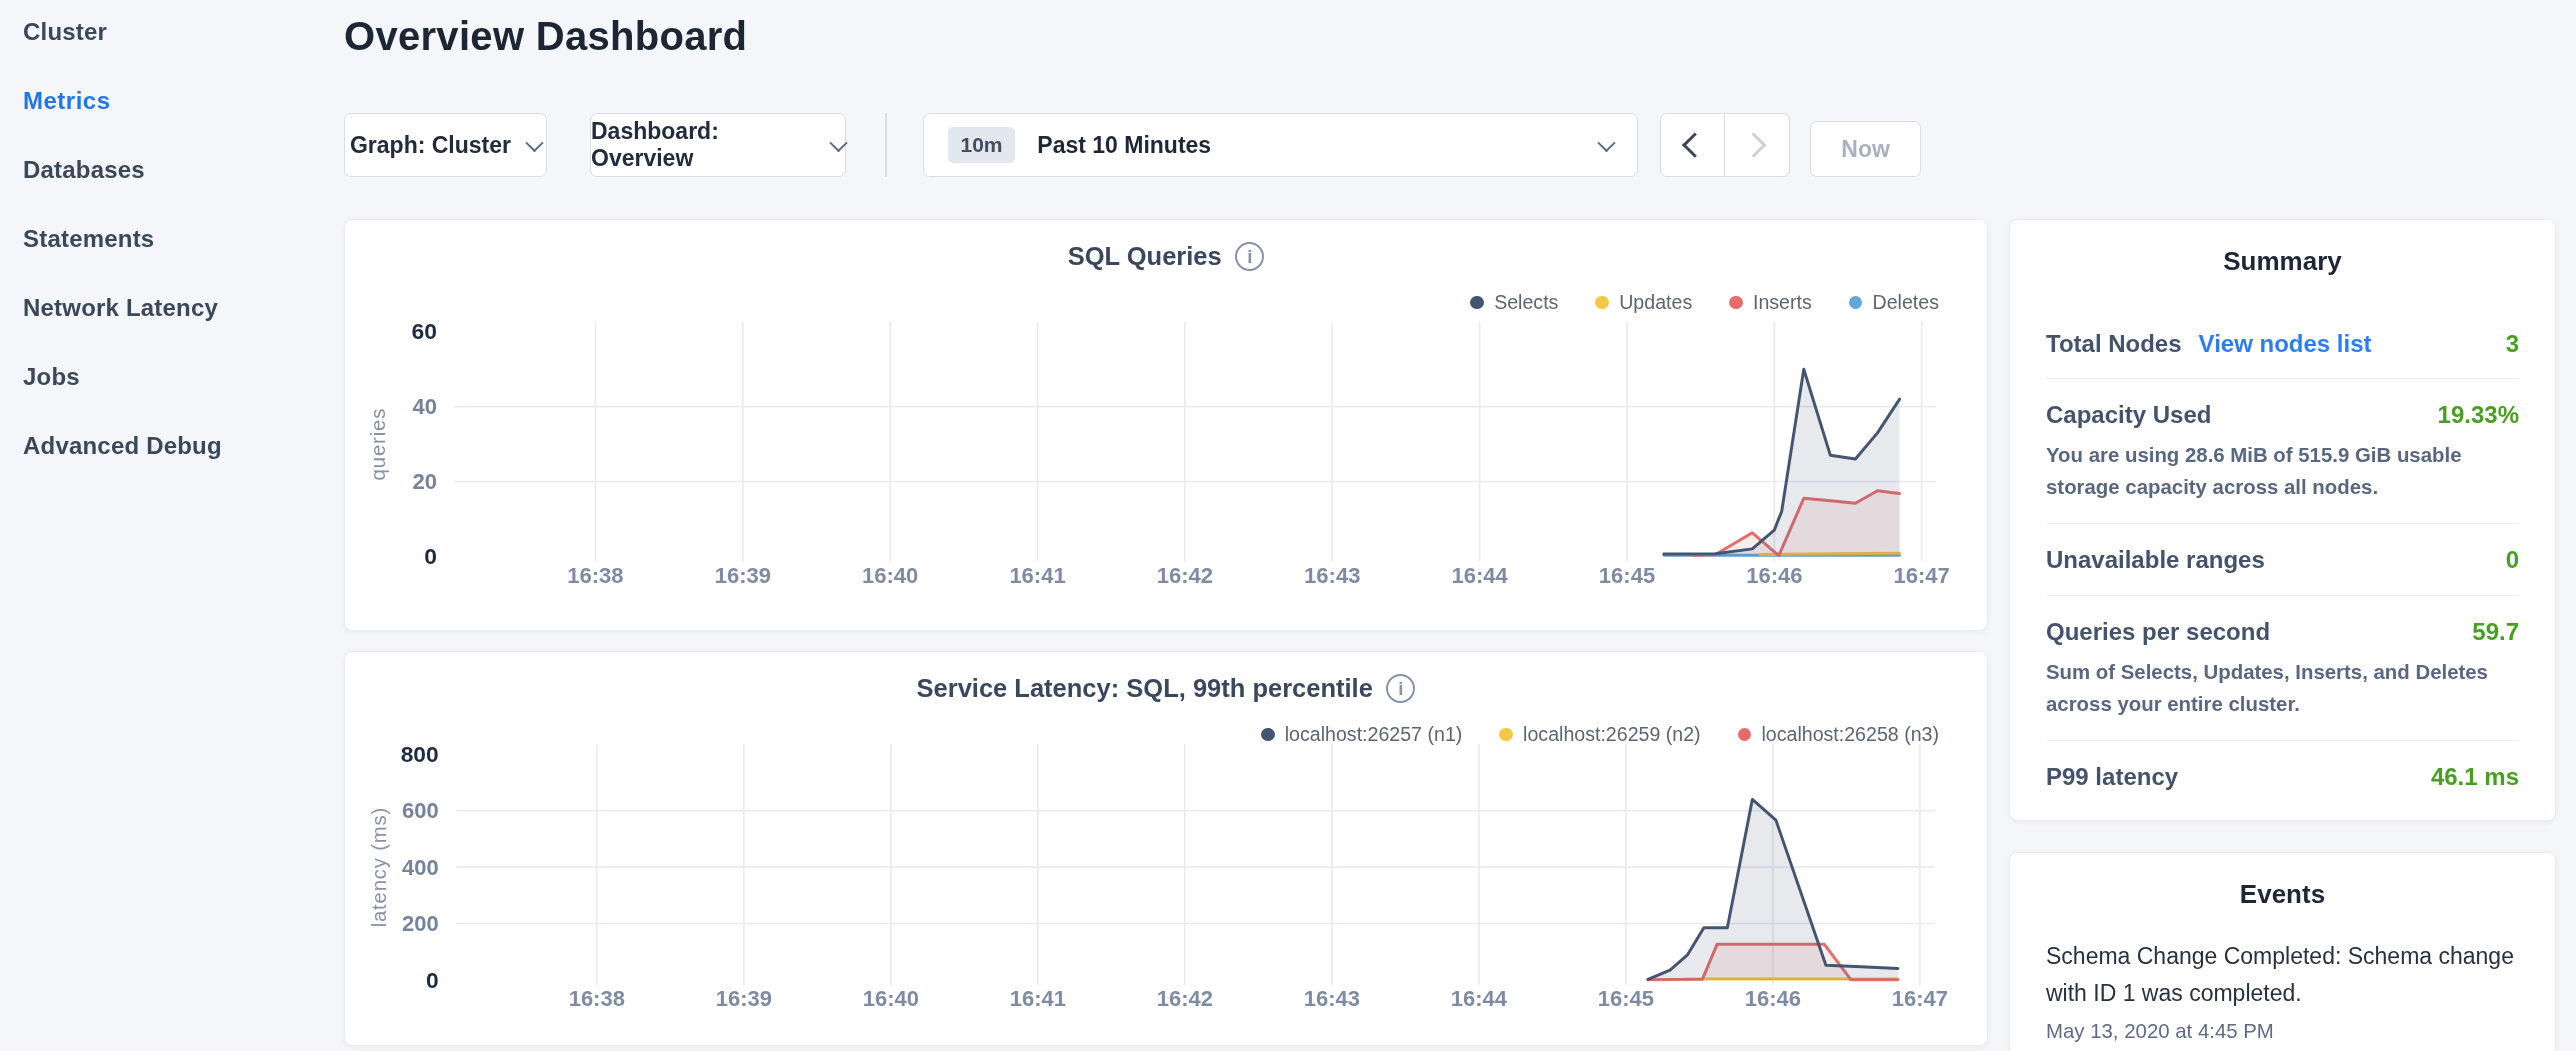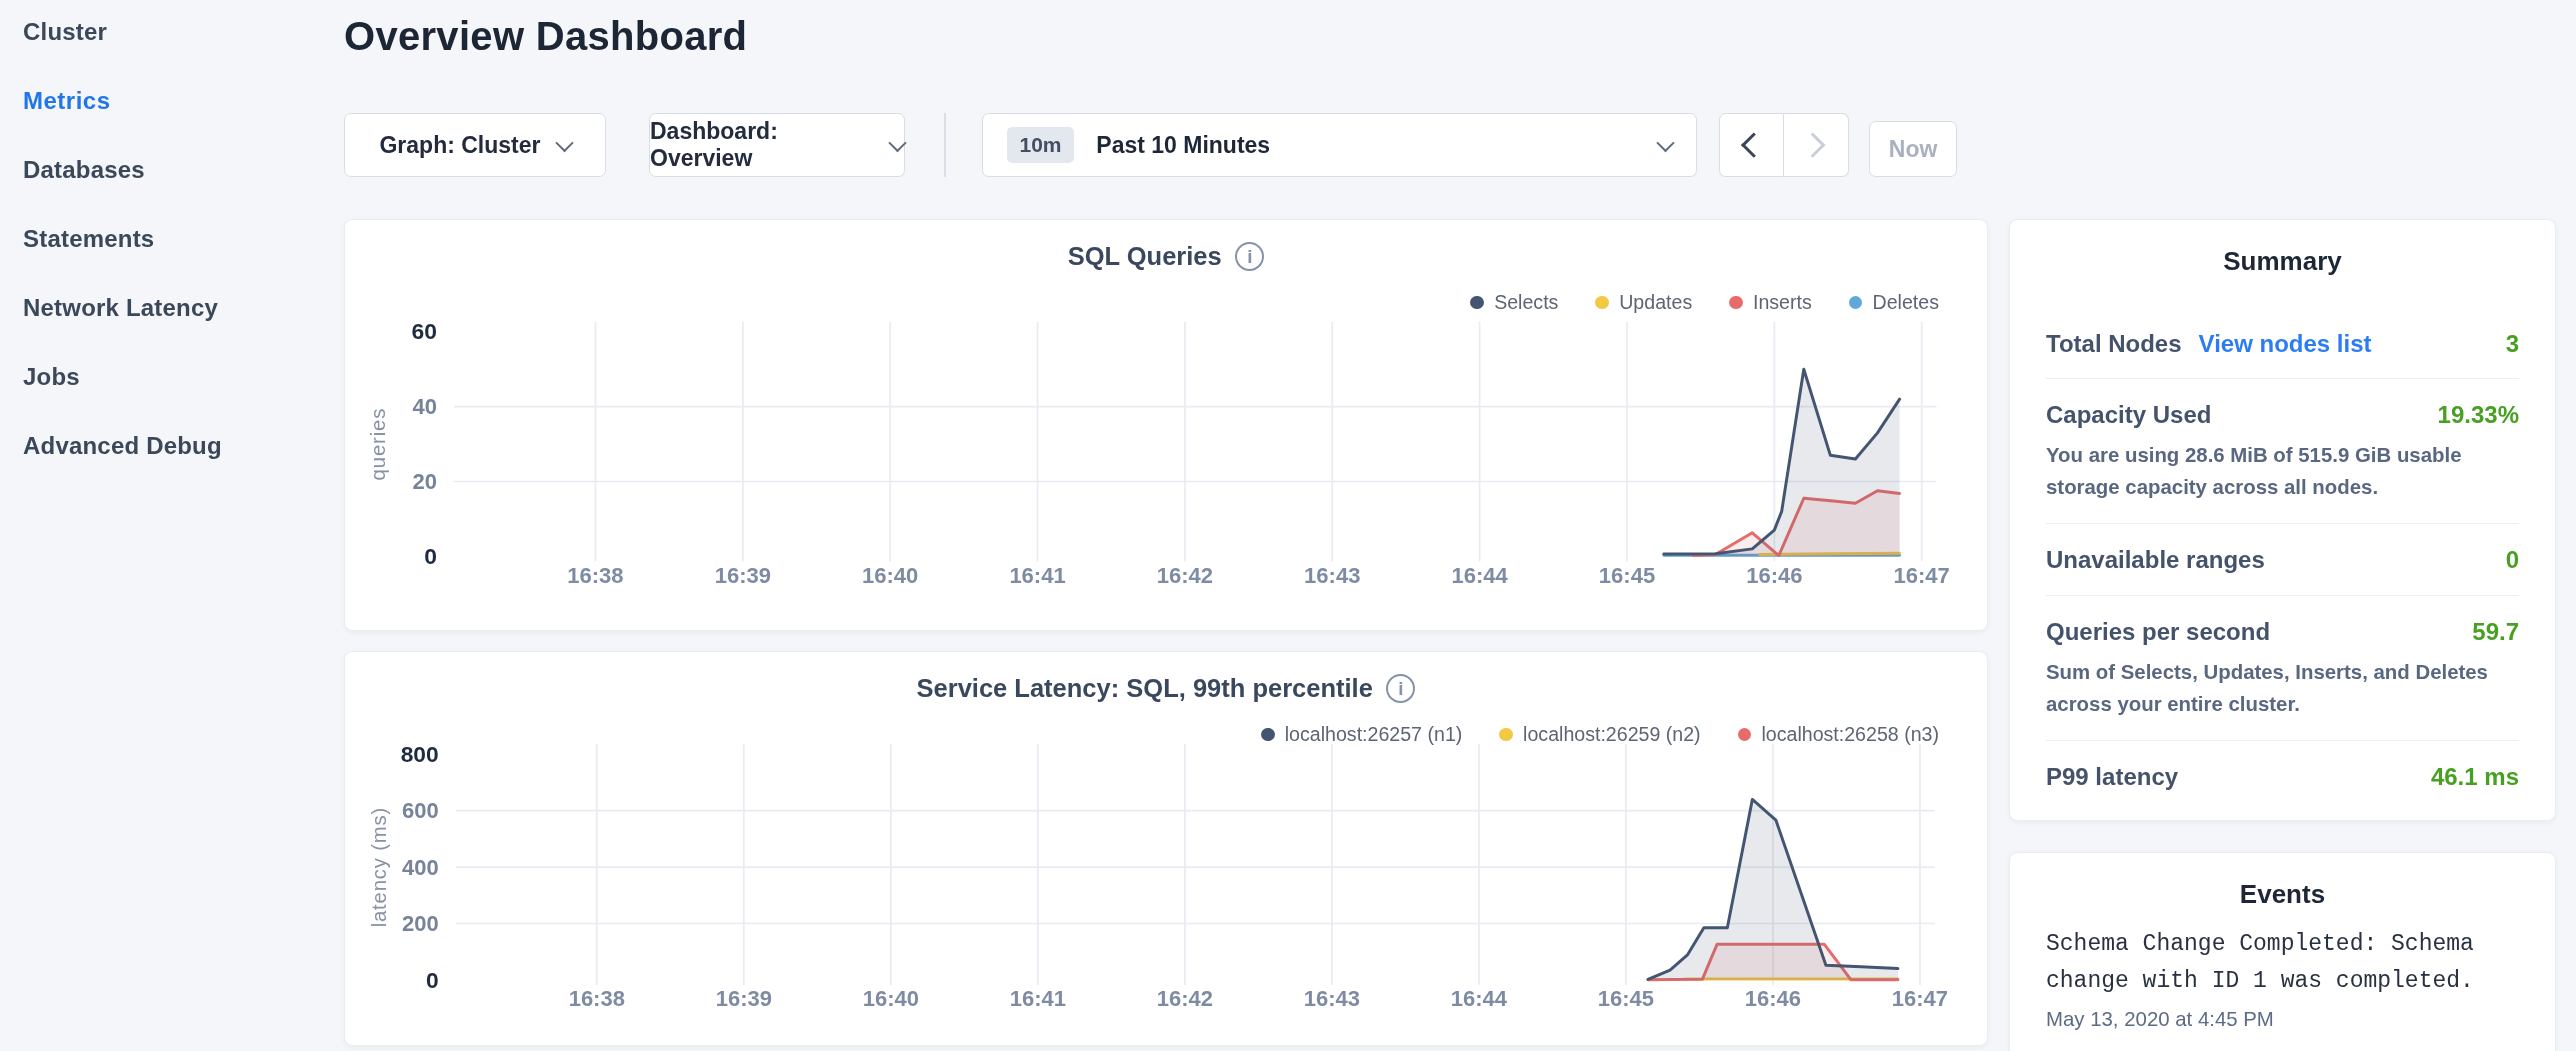--- a/index.html
+++ b/index.html
@@ -11,38 +11,38 @@
   .sidebar a{display:block;height:29px;line-height:29px;margin-bottom:40px;
              font-size:24px;font-weight:600;color:#3b4859;text-decoration:none;letter-spacing:0.2px;}
   .sidebar a.active{color:#2277e8;font-weight:700;letter-spacing:0.5px;}
 
   
   .page-title{position:absolute;left:344px;top:13.6px;margin:0;font-size:40px;font-weight:600;
               color:#1c2634;letter-spacing:0.3px;}
   .toolbar{position:absolute;left:344px;top:113px;height:64px;display:flex;align-items:stretch;}
   .btn{background:#fff;border:1.7px solid #d7dce5;border-radius:6.8px;display:flex;align-items:center;
        justify-content:center;font-size:23px;font-weight:700;color:#222c3d;box-sizing:border-box;cursor:pointer;}
-  .dd-graph{width:262px;}
+  .dd-graph{width:203px;}
   .dd-dashboard{width:256px;margin-left:43px;}
   .chev{width:11px;height:11px;border-right:2.6px solid #5f6b80;border-bottom:2.6px solid #5f6b80;
         transform:rotate(45deg) translate(-1.7px,-1.7px);margin-left:17px;display:inline-block;flex:none;}
   .vdivider{width:1.7px;background:#dadfe7;margin:0 36px 0 39px;}
   .time-picker{width:715px;justify-content:flex-start;padding:0 24px;}
   .time-badge{background:#e3e7ee;border-radius:5.1px;padding:6px 12.8px;font-size:21px;font-weight:700;color:#424f63;}
   .time-label{margin-left:22px;font-size:23px;font-weight:700;color:#1e2737;}
   .time-picker .chev{margin-left:auto;}
   .pager{display:flex;margin-left:22px;}
   .pager .btn{width:65px;}
   .pager .btn:first-child{border-radius:6.8px 0 0 6.8px;}
   .pager .btn:last-child{border-radius:0 6.8px 6.8px 0;border-left:none;}
   .chev-left{width:14.5px;height:14.5px;border-left:3.4px solid #3c4557;border-bottom:3.4px solid #3c4557;
              transform:rotate(45deg);margin-left:5.1px;}
   .chev-right{width:14.5px;height:14.5px;border-right:3.4px solid #c8cfda;border-top:3.4px solid #c8cfda;
               transform:rotate(45deg);margin-right:5.1px;}
-  .now-btn{width:88px;margin-left:20.4px;color:#a9b1bf;margin-top:8px;}
+  .now-btn{width:111px;margin-left:20.4px;color:#a9b1bf;margin-top:8px;}
 
   
   .card{position:absolute;background:#fff;border:0.9px solid #e9ecf1;border-radius:8.5px;
         box-shadow:0 1.7px 5.1px rgba(40,50,70,.05);box-sizing:border-box;}
   #card-sql{left:344px;top:219px;width:1644px;height:412px;}
   #card-latency{left:344px;top:651px;width:1644px;height:395px;}
   #card-summary{left:2009px;top:219px;width:547px;height:602px;}
   #card-events{left:2009px;top:852px;width:547px;height:255px;}
 
   
@@ -66,21 +66,21 @@
   .card-title{margin:25.5px 0 0;text-align:center;font-size:26px;font-weight:700;color:#1d2735;}
   .sum-body{padding:0 36px;margin-top:31px;}
   .sum-section{border-bottom:1.7px solid #edeff3;padding:22px 0 20.4px;}
   .sum-section.last{border-bottom:none;}
   .sum-row{display:flex;align-items:baseline;}
   .sum-label{font-size:24px;font-weight:700;color:#44536b;}
   .sum-link{margin-left:17px;font-size:24px;font-weight:600;color:#2d7df2;text-decoration:none;}
   .sum-value{margin-left:auto;font-size:24px;font-weight:700;color:#48a023;white-space:nowrap;}
   .sum-desc{margin-top:10.2px;font-size:20.4px;line-height:32px;color:#5a6781;font-weight:bold;}
   .events-body{padding:0 36px;}
-  .event-text{margin:16px 0 0;font-size:23px;line-height:37px;color:#27313f;font-family:Liberation Mono, monospace;}
+  .event-text{margin:28px 0 0;font-size:23px;line-height:37px;color:#27313f;}
   .event-time{margin-top:8.5px;font-size:20.4px;color:#5d6b85;}
 </style>
 </head>
 <body>
 
 <div class="page">
 
   <nav class="sidebar">
     <a href="#">Cluster</a>
     <a href="#" class="active">Metrics</a>

